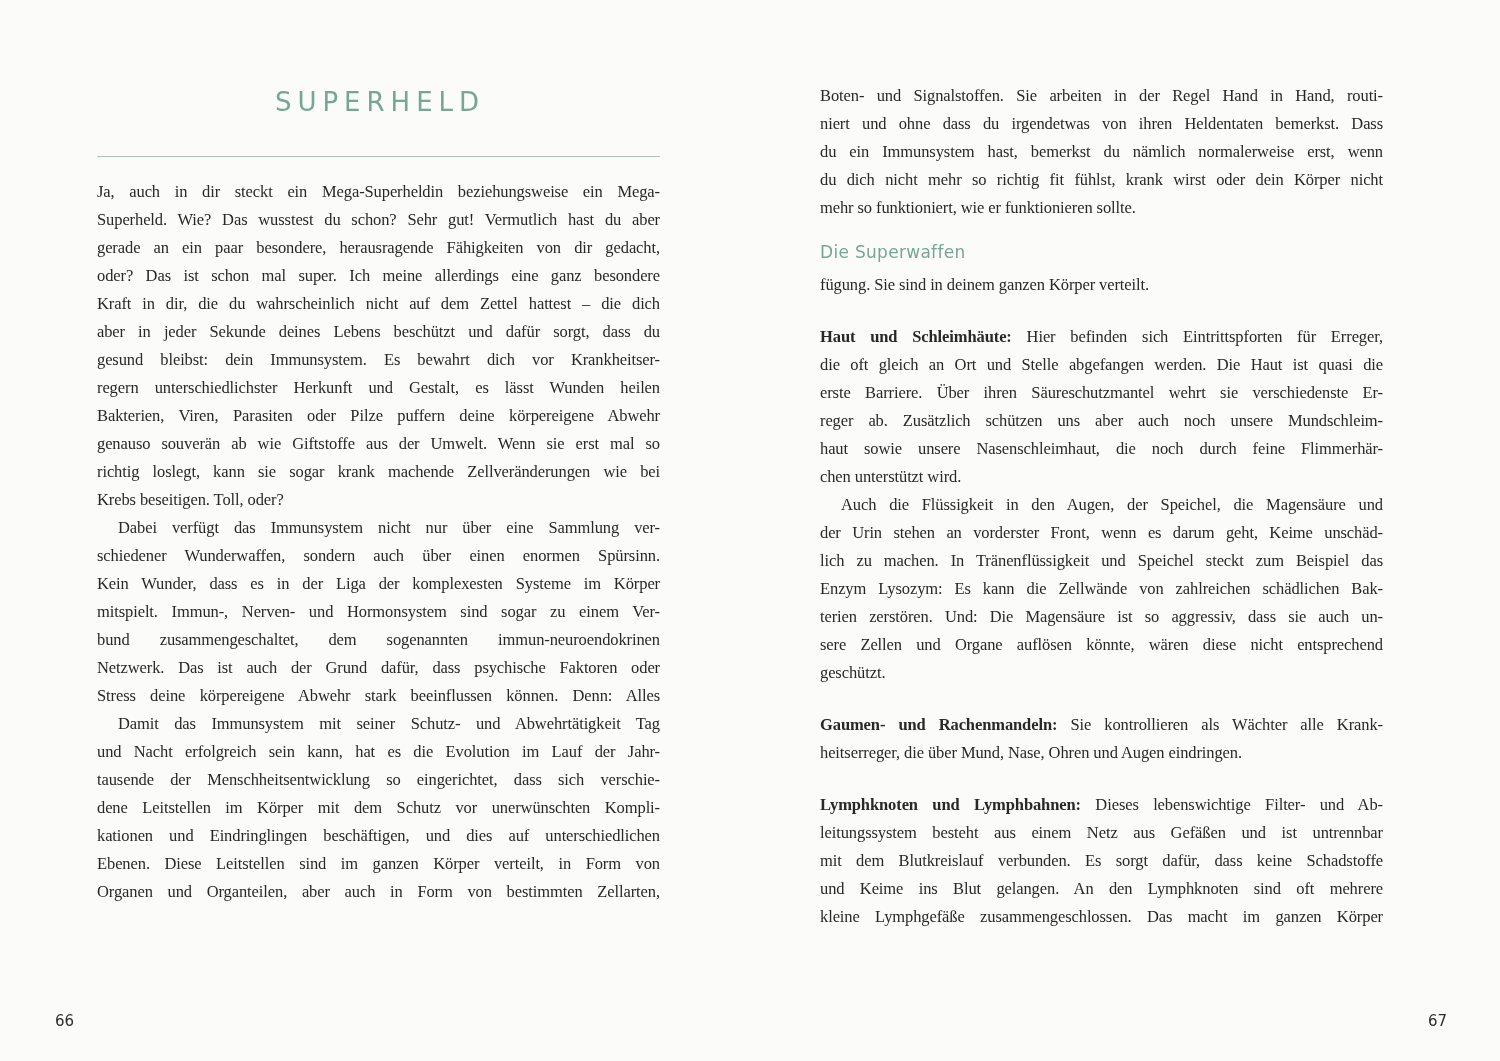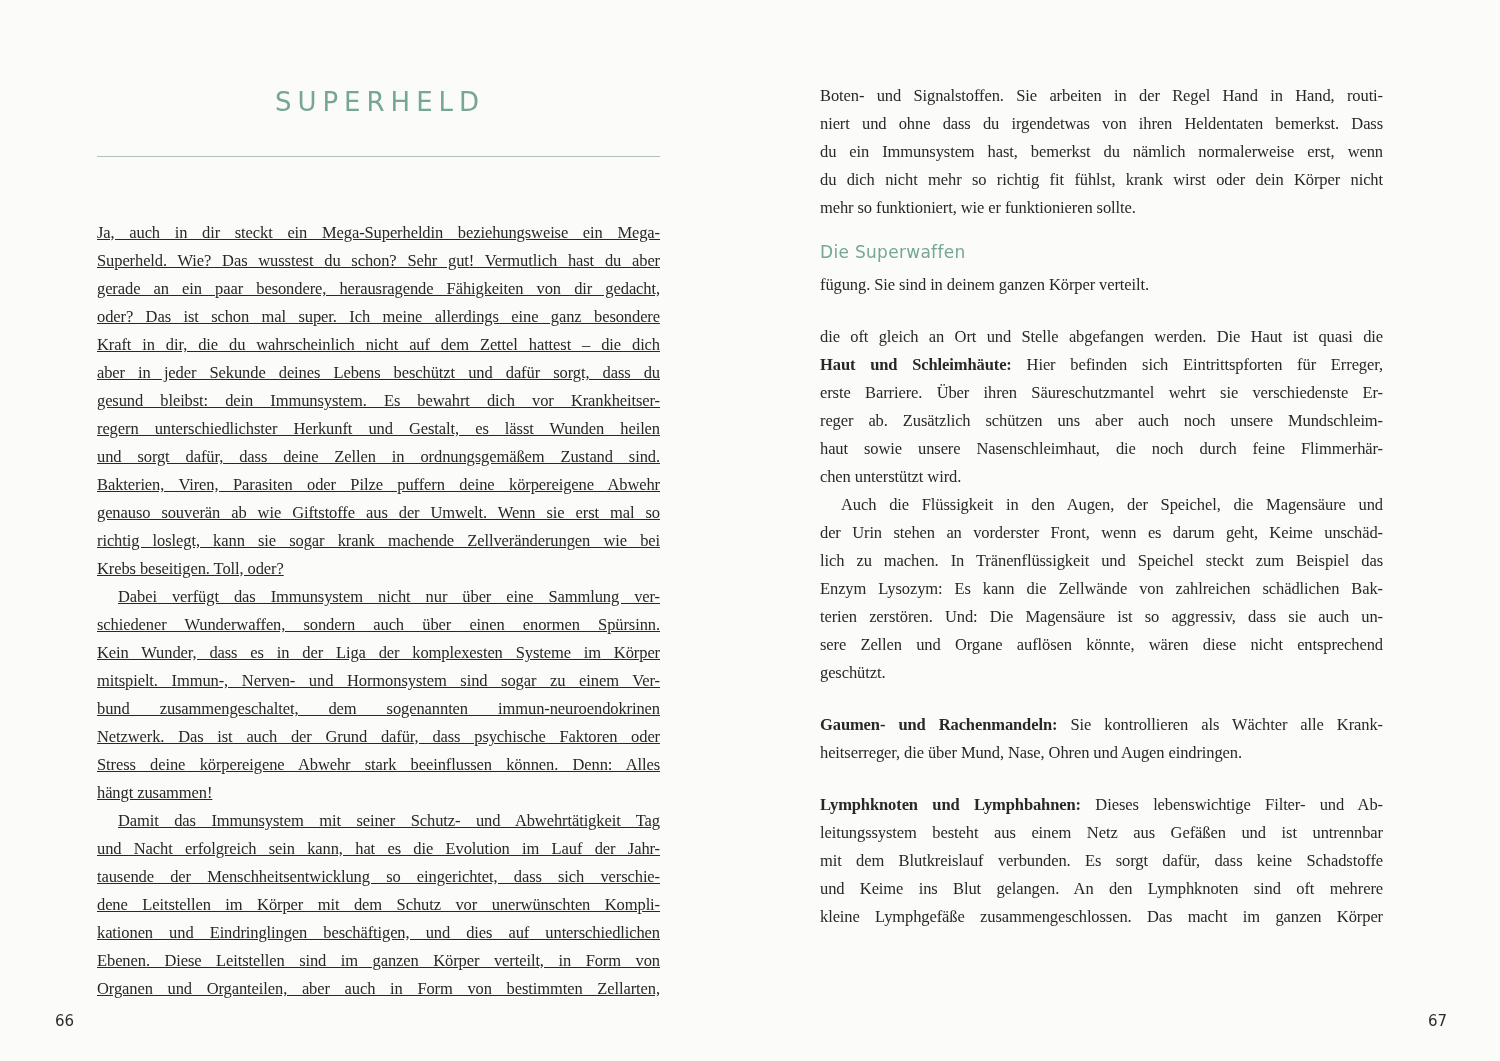--- a/index.html
+++ b/index.html
@@ -34,21 +34,21 @@
     letter-spacing:6px;
     margin-left:3px;           
     color:var(--accent);
   }
   .chapter-rule{
     border:none;
     border-top:1px solid var(--rule);
     margin-top:36px;
     width:100%;
   }
-  .body-left{margin-top:62px;text-decoration:underline;}
+  .body-left{margin-top:21px;}
   .body-right{padding-top:82px;}
 
   .para{font-size:16.5px;}
   .jline{
     line-height:28px;
     text-align:justify;
     text-align-last:justify;
     letter-spacing:-0.1px;
     white-space:normal;
   }
@@ -87,35 +87,33 @@
   <div class="body-left" id="left-body">
       <div class="para">
         <div class="jline">Ja, auch in dir steckt ein Mega-Superheldin beziehungsweise ein Mega-</div>
         <div class="jline">Superheld. Wie? Das wusstest du schon? Sehr gut! Vermutlich hast du aber</div>
         <div class="jline">gerade an ein paar besondere, herausragende Fähigkeiten von dir gedacht,</div>
         <div class="jline">oder? Das ist schon mal super. Ich meine allerdings eine ganz besondere</div>
         <div class="jline">Kraft in dir, die du wahrscheinlich nicht auf dem Zettel hattest – die dich</div>
         <div class="jline">aber in jeder Sekunde deines Lebens beschützt und dafür sorgt, dass du</div>
         <div class="jline">gesund bleibst: dein Immunsystem. Es bewahrt dich vor Krankheitser-</div>
         <div class="jline">regern unterschiedlichster Herkunft und Gestalt, es lässt Wunden heilen</div>
-        <div class="jline">und sorgt dafür, dass deine Zellen in ordnungsgemäßem Zustand sind.</div>
         <div class="jline">Bakterien, Viren, Parasiten oder Pilze puffern deine körpereigene Abwehr</div>
         <div class="jline">genauso souverän ab wie Giftstoffe aus der Umwelt. Wenn sie erst mal so</div>
         <div class="jline">richtig loslegt, kann sie sogar krank machende Zellveränderungen wie bei</div>
         <div class="jline endline">Krebs beseitigen. Toll, oder?</div>
       </div>
       <div class="para">
         <div class="jline indent">Dabei verfügt das Immunsystem nicht nur über eine Sammlung ver-</div>
         <div class="jline">schiedener Wunderwaffen, sondern auch über einen enormen Spürsinn.</div>
         <div class="jline">Kein Wunder, dass es in der Liga der komplexesten Systeme im Körper</div>
         <div class="jline">mitspielt. Immun-, Nerven- und Hormonsystem sind sogar zu einem Ver-</div>
         <div class="jline">bund zusammengeschaltet, dem sogenannten immun-neuroendokrinen</div>
         <div class="jline">Netzwerk. Das ist auch der Grund dafür, dass psychische Faktoren oder</div>
         <div class="jline">Stress deine körpereigene Abwehr stark beeinflussen können. Denn: Alles</div>
-        <div class="jline endline">hängt zusammen!</div>
       </div>
       <div class="para">
         <div class="jline indent">Damit das Immunsystem mit seiner Schutz- und Abwehrtätigkeit Tag</div>
         <div class="jline">und Nacht erfolgreich sein kann, hat es die Evolution im Lauf der Jahr-</div>
         <div class="jline">tausende der Menschheitsentwicklung so eingerichtet, dass sich verschie-</div>
         <div class="jline">dene Leitstellen im Körper mit dem Schutz vor unerwünschten Kompli-</div>
         <div class="jline">kationen und Eindringlingen beschäftigen, und dies auf unterschiedlichen</div>
         <div class="jline">Ebenen. Diese Leitstellen sind im ganzen Körper verteilt, in Form von</div>
         <div class="jline">Organen und Organteilen, aber auch in Form von bestimmten Zellarten,</div>
       </div>
@@ -129,22 +127,22 @@
         <div class="jline">niert und ohne dass du irgendetwas von ihren Heldentaten bemerkst. Dass</div>
         <div class="jline">du ein Immunsystem hast, bemerkst du nämlich normalerweise erst, wenn</div>
         <div class="jline">du dich nicht mehr so richtig fit fühlst, krank wirst oder dein Körper nicht</div>
         <div class="jline endline">mehr so funktioniert, wie er funktionieren sollte.</div>
       </div>
       <div class="sub-heading">Die Superwaffen</div>
       <div class="para">
         <div class="jline endline">fügung. Sie sind in deinem ganzen Körper verteilt.</div>
       </div>
       <div class="para block-gap">
+        <div class="jline"><strong>Haut und Schleimhäute:</strong> Hier befinden sich Eintrittspforten für Erreger,</div>
         <div class="jline">die oft gleich an Ort und Stelle abgefangen werden. Die Haut ist quasi die</div>
-        <div class="jline"><strong>Haut und Schleimhäute:</strong> Hier befinden sich Eintrittspforten für Erreger,</div>
         <div class="jline">erste Barriere. Über ihren Säureschutzmantel wehrt sie verschiedenste Er-</div>
         <div class="jline">reger ab. Zusätzlich schützen uns aber auch noch unsere Mundschleim-</div>
         <div class="jline">haut sowie unsere Nasenschleimhaut, die noch durch feine Flimmerhär-</div>
         <div class="jline endline">chen unterstützt wird.</div>
       </div>
       <div class="para">
         <div class="jline indent">Auch die Flüssigkeit in den Augen, der Speichel, die Magensäure und</div>
         <div class="jline">der Urin stehen an vorderster Front, wenn es darum geht, Keime unschäd-</div>
         <div class="jline">lich zu machen. In Tränenflüssigkeit und Speichel steckt zum Beispiel das</div>
         <div class="jline">Enzym Lysozym: Es kann die Zellwände von zahlreichen schädlichen Bak-</div>

